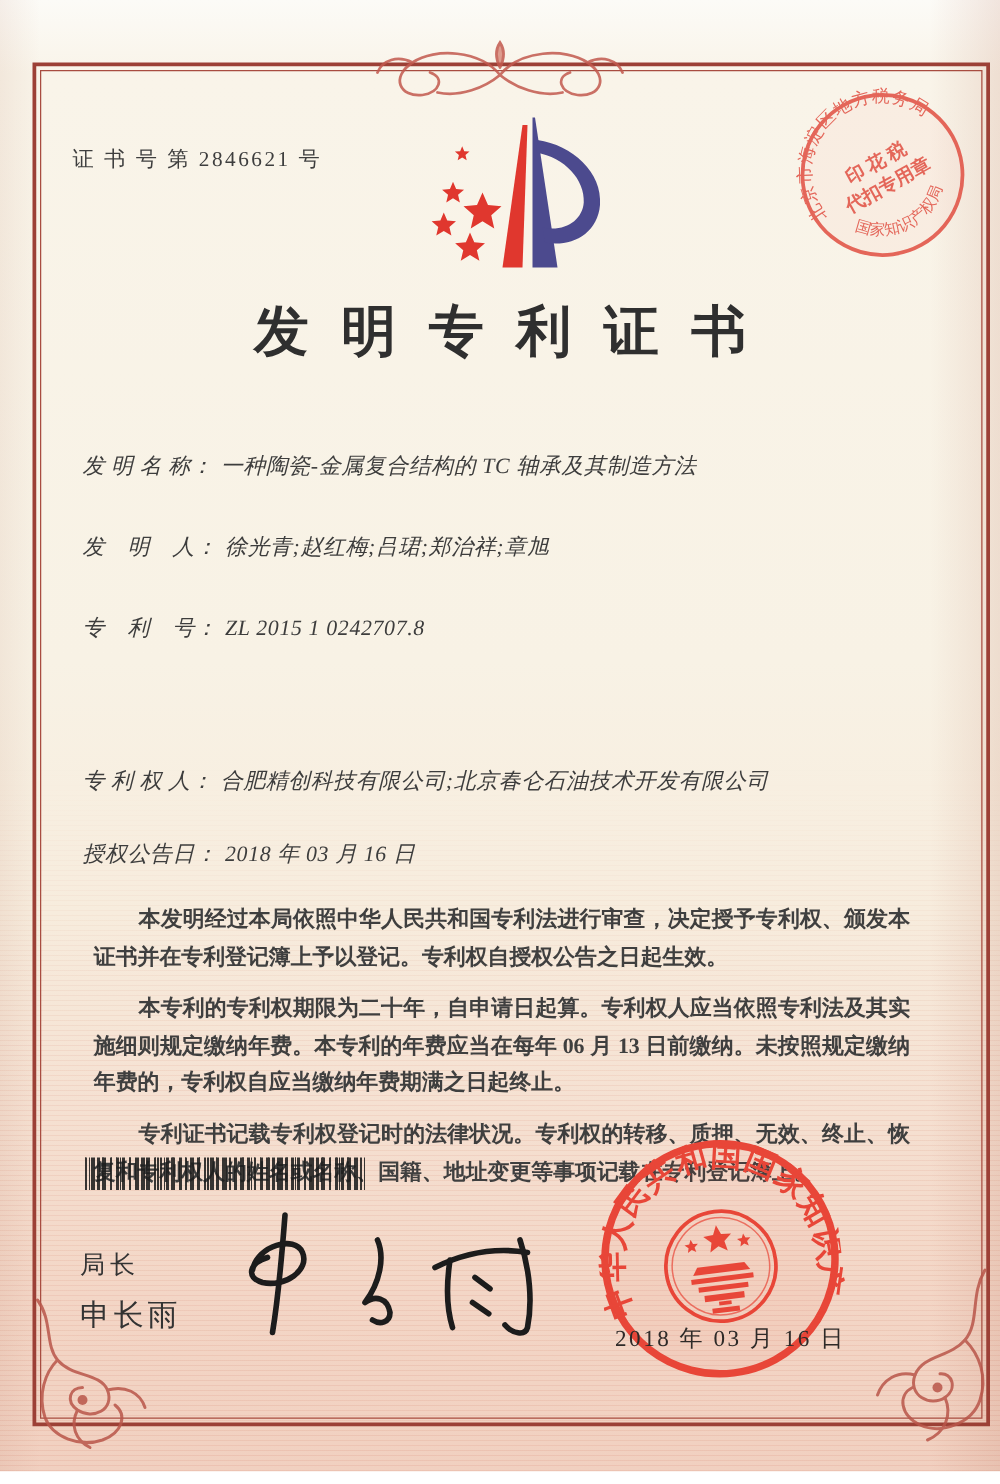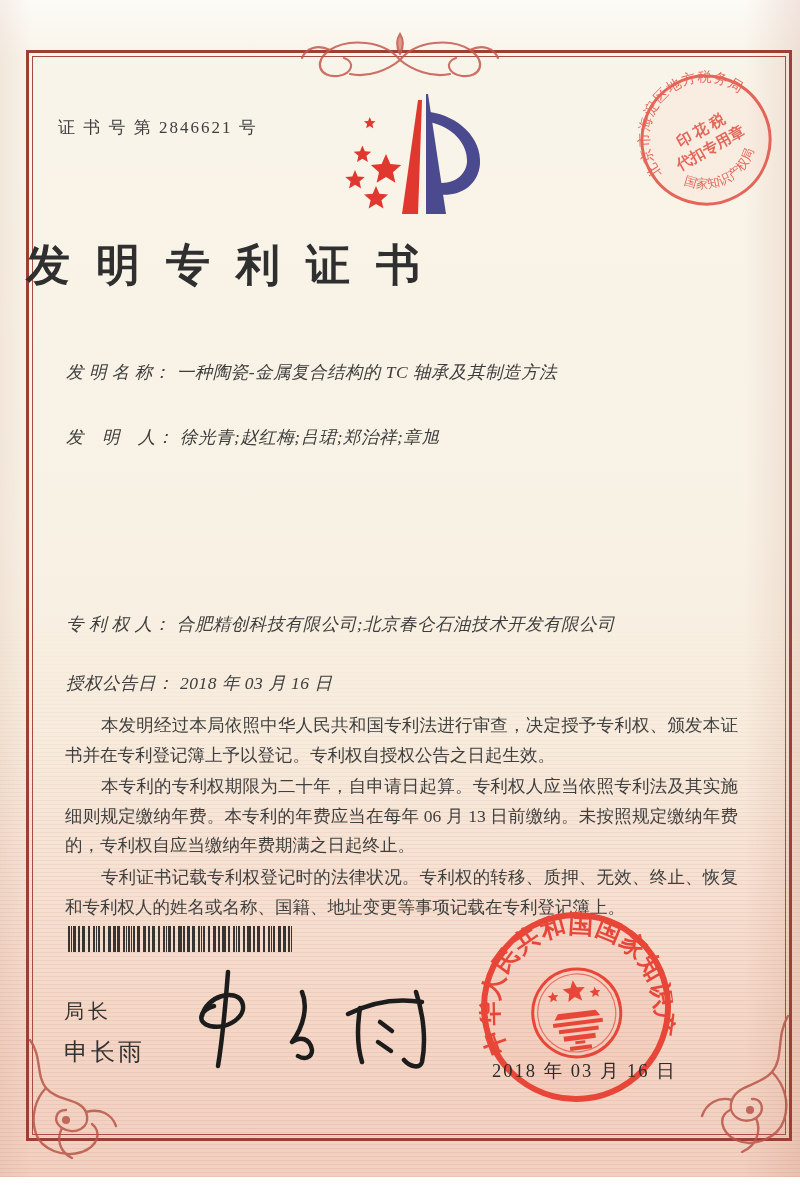--- a/index.html
+++ b/index.html
@@ -11,26 +11,26 @@
     -webkit-mask-image:linear-gradient(180deg,transparent 0%,transparent 52%,rgba(0,0,0,.75) 72%,#000 100%);
     mask-image:linear-gradient(180deg,transparent 0%,transparent 52%,rgba(0,0,0,.75) 72%,#000 100%);}
   .edge-shade{position:absolute;inset:0;pointer-events:none;
     background:linear-gradient(90deg,rgba(180,120,100,0.10) 0%,transparent 4%,transparent 93%,rgba(190,125,105,0.18) 100%);}
   .frame{position:absolute;left:26px;top:50px;right:8px;bottom:36px;border:3px solid #9c4036;}
   .frame::after{content:"";position:absolute;inset:3px;border:1px solid #a84c40;}
   .cert-no{position:absolute;left:58px;top:116px;font-size:17px;letter-spacing:2px;color:#3e3e3e;}
   .logo{position:absolute;left:330px;top:86px;}
   .tax-stamp{position:absolute;left:636px;top:70px;width:140px;height:140px;transform:rotate(-29deg);opacity:.9;}
   .tax-stamp text{fill:#e2574a;font-family:"Liberation Serif","DejaVu Serif",serif;}
-  .title{position:absolute;left:0;right:0;top:236px;font-size:44px;font-weight:bold;
+  .title{position:absolute;left:0;right:0;top:236px;text-align:center;font-size:44px;font-weight:bold;
     color:#2f2f2f;letter-spacing:26px;padding-left:26px;}
   .field{position:absolute;left:66px;width:690px;font-size:17.5px;color:#3d3d3d;letter-spacing:.5px;white-space:nowrap;font-style:italic;}
   .field .flabel{margin-right:6px;}
   .paras{position:absolute;left:63px;right:60px;top:709px;}
-  .paras p{margin:2px;font-size:17.5px;line-height:29.6px;color:#3f3f3f;text-indent:2.05em;text-align:justify;}
+  .paras p{margin:12px;font-size:17.5px;line-height:29.6px;color:#3f3f3f;text-indent:2.05em;text-align:justify;font-weight:bold;}
   .barcode{position:absolute;left:68px;top:926px;width:224px;height:26px;opacity:.88;
     background:
       repeating-linear-gradient(90deg,#1d1d1d 0 2px,transparent 2px 5px),
       repeating-linear-gradient(90deg,#1d1d1d 0 1px,transparent 1px 7px),
       repeating-linear-gradient(90deg,transparent 0 3px,#1d1d1d 3px 4px,transparent 4px 11px);}
   .signer-title{position:absolute;left:64px;top:998px;font-size:20px;letter-spacing:4px;color:#333;}
   .signer-name{position:absolute;left:64px;top:1036px;font-size:24px;letter-spacing:3px;color:#333;}
   .signature{position:absolute;left:182px;top:966px;}
   .seal{position:absolute;left:479px;top:910px;width:194px;height:194px;transform:rotate(-7deg);}
   .seal text{fill:#e84638;font-family:"Liberation Serif","DejaVu Serif",serif;font-weight:bold;}
@@ -91,20 +91,23 @@
     <text x="70" y="84" text-anchor="middle" font-size="15" font-weight="bold">代扣专用章</text>
   </svg>
 
   <div class="title">发明专利证书</div>
 
   <div class="field" style="top:360px">
     <span class="flabel">发 明 名 称：</span><span>一种陶瓷-金属复合结构的 TC 轴承及其制造方法</span>
   </div>
   <div class="field" style="top:425px">
     <span class="flabel">发　明　人：</span><span>徐光青;赵红梅;吕珺;郑治祥;章旭</span>
+  </div>
+  <div class="field" style="top:490px">
+    <span class="flabel">专　利　号：</span><span>ZL 2015 1 0242707.8</span>
   </div>
   <div class="field" style="top:612px">
     <span class="flabel">专 利 权 人：</span><span>合肥精创科技有限公司;北京春仑石油技术开发有限公司</span>
   </div>
   <div class="field" style="top:671px">
     <span class="flabel">授权公告日：</span><span>2018 年 03 月 16 日</span>
   </div>
 
   <div class="paras">
     <p>本发明经过本局依照中华人民共和国专利法进行审查，决定授予专利权、颁发本证书并在专利登记簿上予以登记。专利权自授权公告之日起生效。</p>

